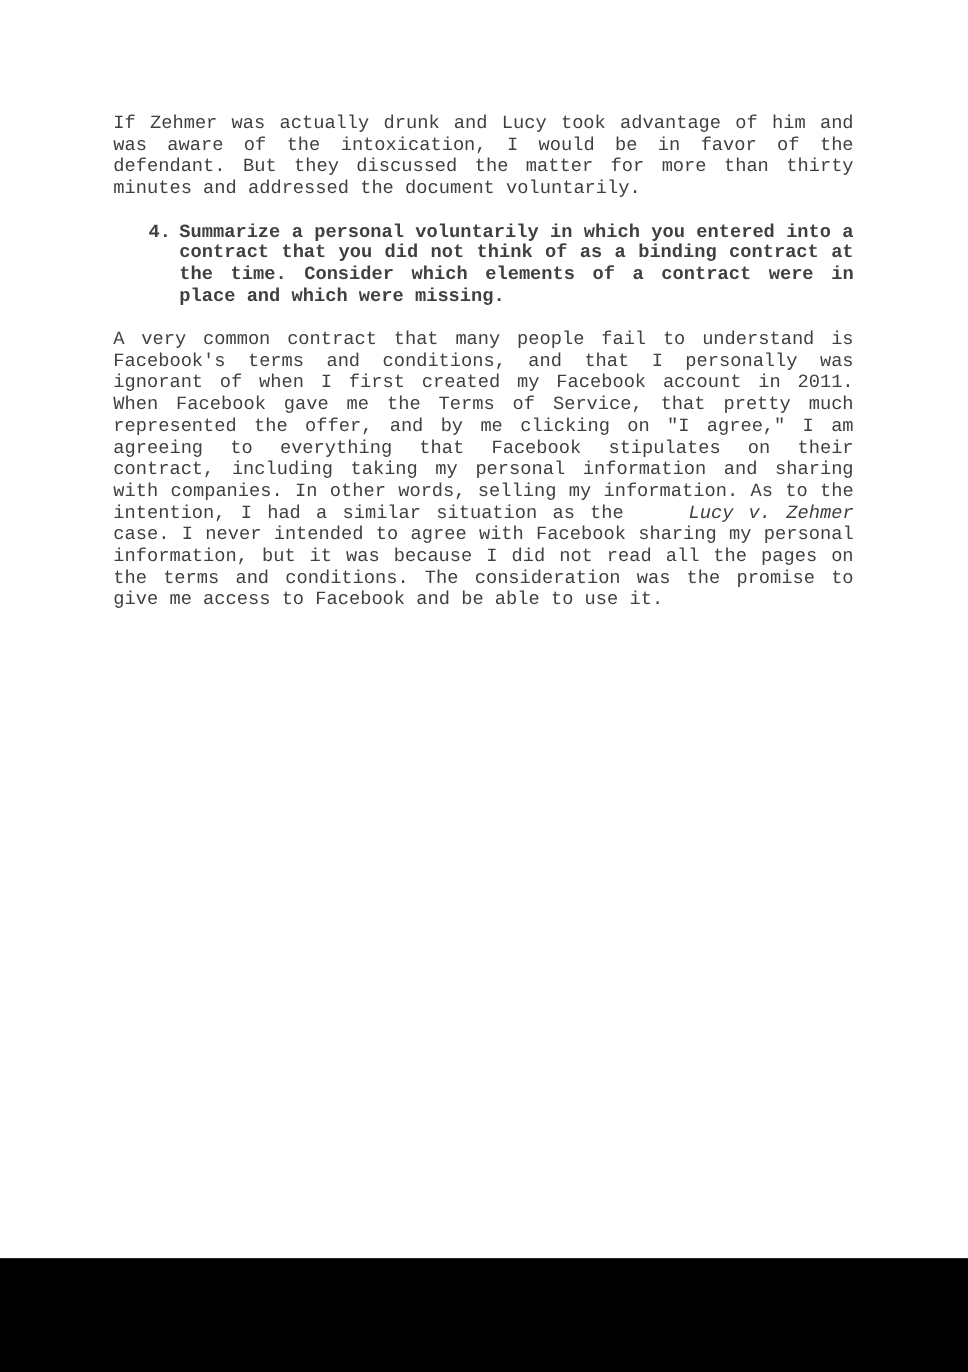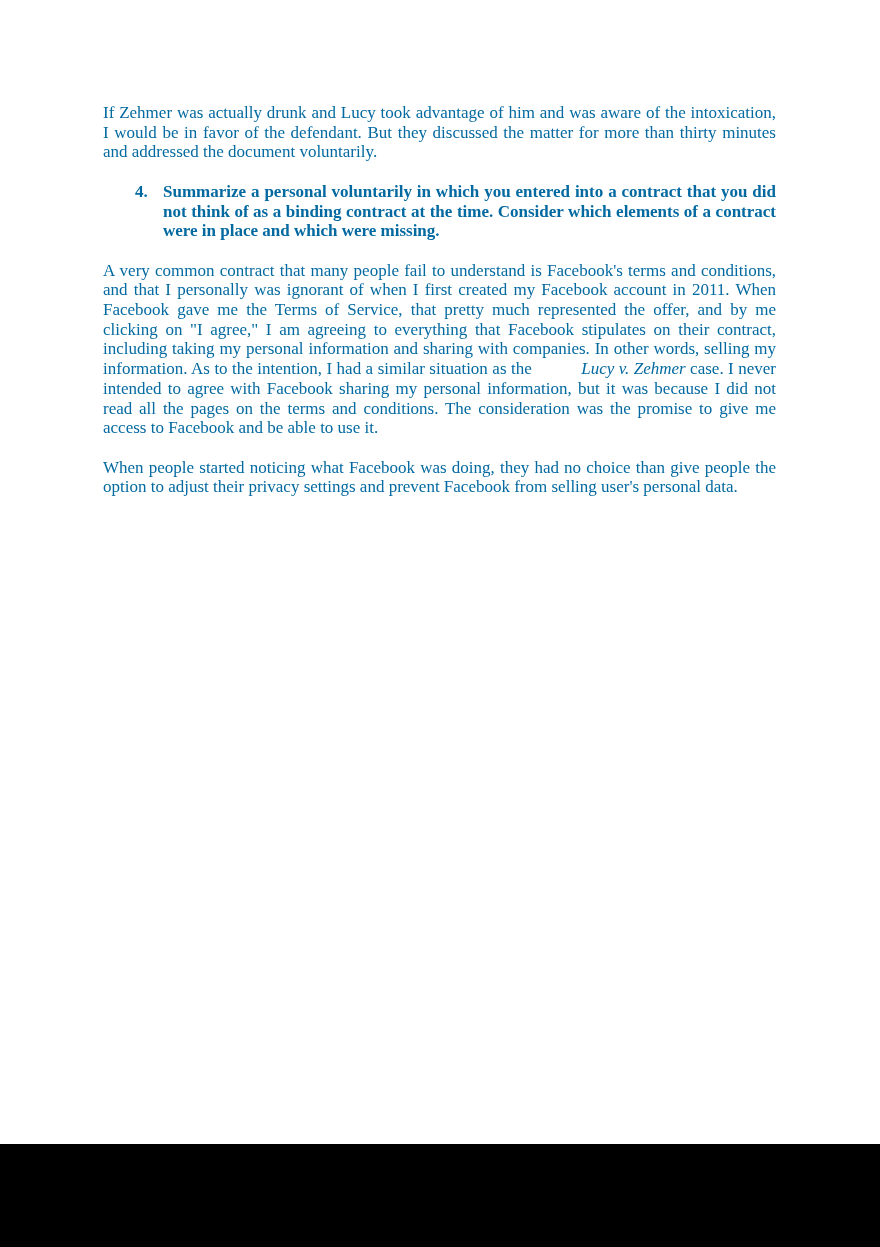--- a/index.html
+++ b/index.html
@@ -19,24 +19,24 @@
   }
   .page {
     width: 880px;
     height: 1144px;
     background: #ffffff;
     box-sizing: border-box;
     padding: 103px 104px 0 103px;
   }
   .text-block {
     width: 673px;
-    font-family: Liberation Serif, serif;
+    font-family: Liberation Mono, monospace;
     font-size: 17px;
     line-height: 19.7px;
-    color: #0369a1;
+    color: #404040;
     text-align: justify;
   }
   .para {
     margin: 0 0 19.7px 0;
     text-align: justify;
   }
   .question {
     position: relative;
     padding-left: 60px;
     margin: 0 0 19.7px 0;
@@ -72,18 +72,17 @@
       <p class="para">If Zehmer was actually drunk and Lucy took advantage of him and was aware of the intoxication, I would be in favor of the defendant. But they discussed the matter for more than thirty minutes and addressed the document voluntarily.</p>
 
       <div class="question">
         <span class="q-num">4.</span>
         <p class="q-text">Summarize a personal voluntarily in which you entered into a contract that you did not think of as a binding contract at the time. Consider which elements of a contract were in place and which were missing.</p>
       </div>
 
       <p class="para"><span>A very common contract that many people fail to understand is Facebook's terms and conditions, and that I personally was ignorant of when I first created my Facebook account in 2011. When Facebook gave me the Terms of Service, that pretty much represented the offer, and by me clicking on "I agree," I am agreeing to everything that Facebook stipulates on their contract, including taking my personal information and sharing with companies. In other words, selling my information. As to the intention, I had a similar situation as the </span><em class="case-name">Lucy v. Zehmer</em><span> case. I never intended to agree with Facebook sharing my personal information, but it was because I did not read all the pages on the terms and conditions. The consideration was the promise to give me access to Facebook and be able to use it.</span></p>
 
 
-      <p class="para">When people started noticing what Facebook was doing, they had no choice than give people the option to adjust their privacy settings and prevent Facebook from selling user's personal data.</p>
 
     </div>
   </div>
   <div class="bottom-bar"></div>
 </div>
 
 </body></html>

